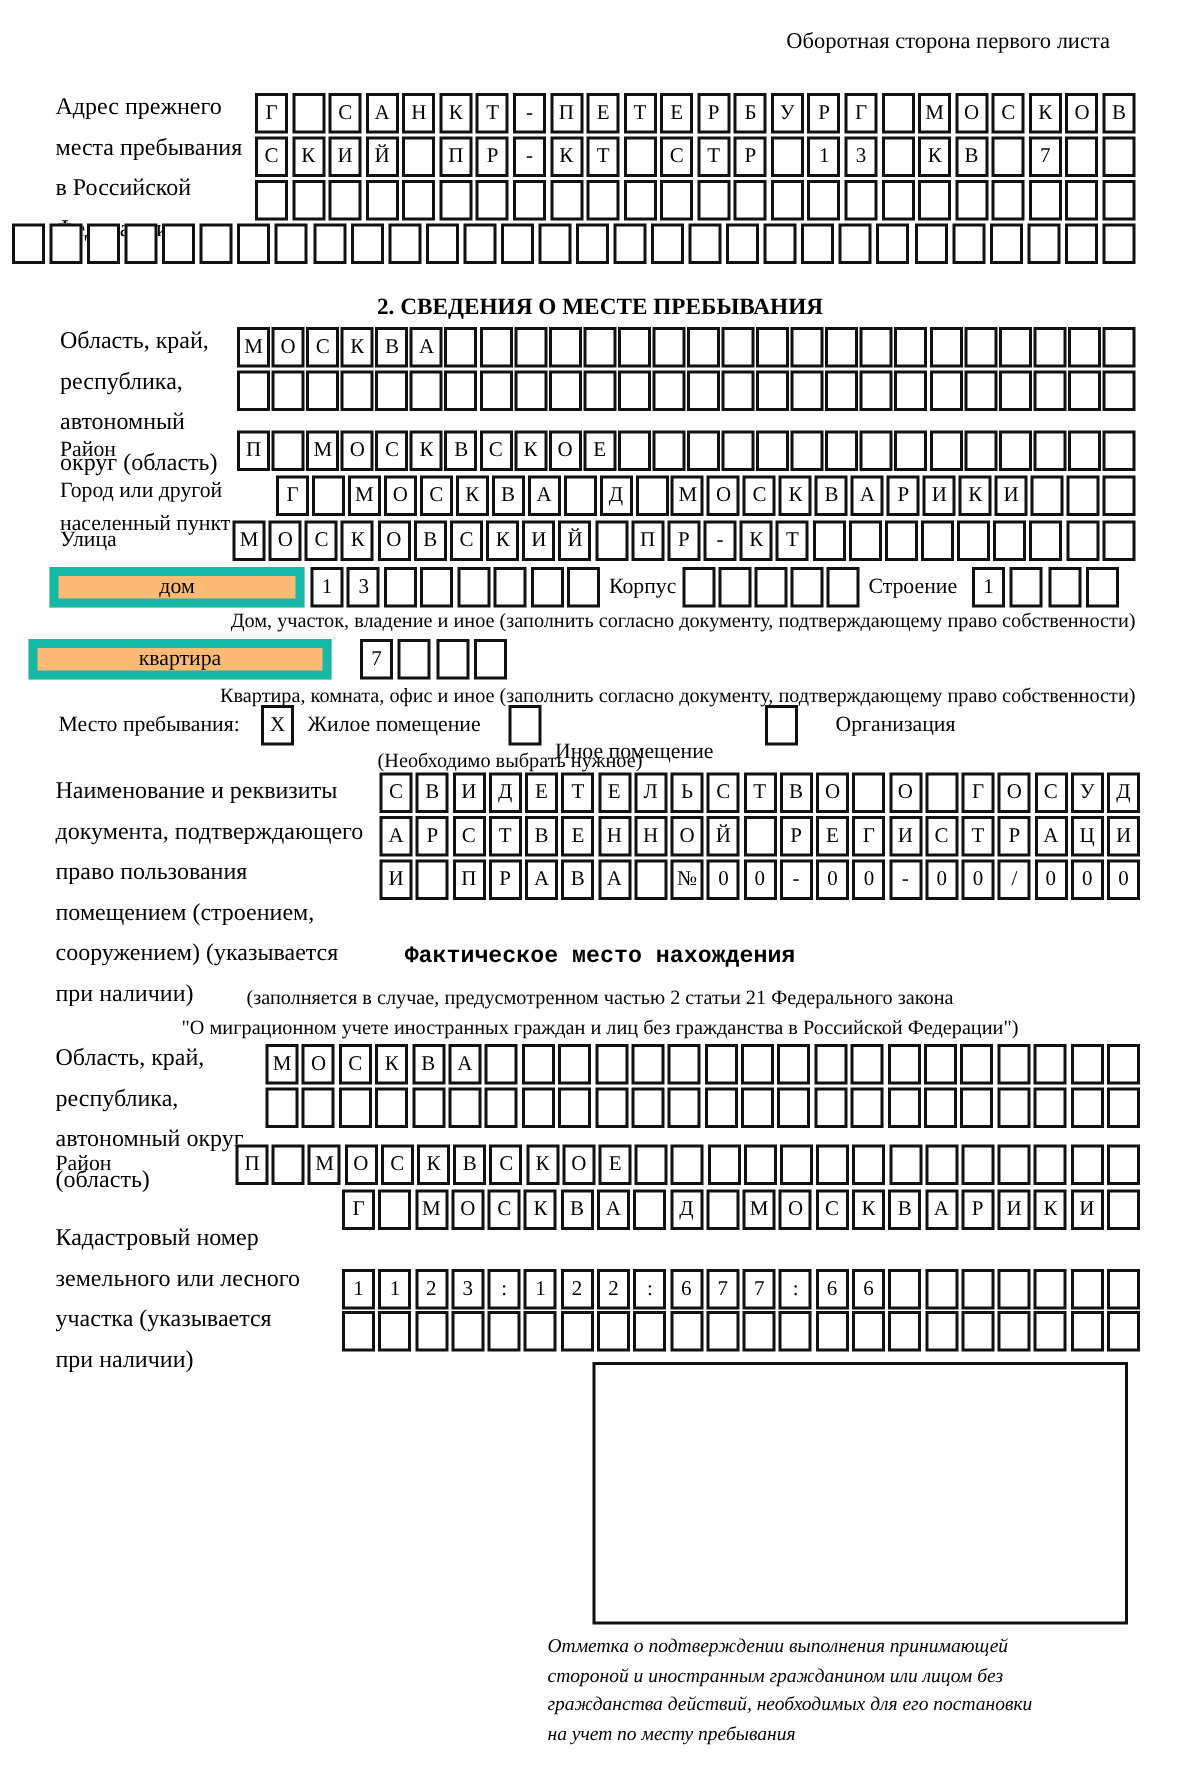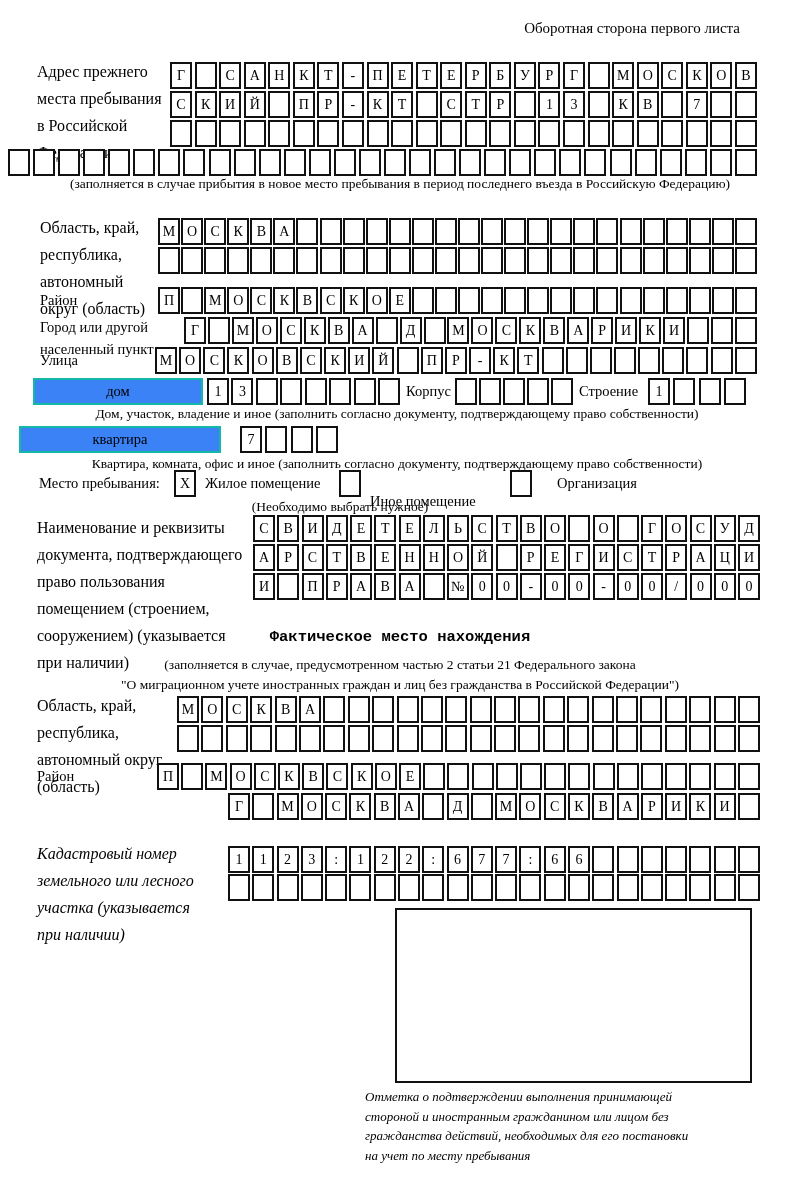--- a/index.html
+++ b/index.html
@@ -12,21 +12,21 @@
   .lbl-tight{font-size:14.5px;line-height:22px;white-space:pre-line;}
   .note{font-size:13.5px;text-align:center;white-space:pre-line;}
   .heading{font-size:15.5px;font-weight:bold;text-align:center;width:100%;}
   .cells{display:flex;justify-content:space-between;height:27px;}
   .cell{
     box-sizing:border-box;width:22px;height:27px;border:2px solid #111;
     background:#fff;display:inline-flex;align-items:center;justify-content:center;
     font-size:14px;flex:0 0 22px;
   }
   .widebox{
-    box-sizing:border-box;height:27px;border:2px solid #14b8a6;background:#3b82f6;
+    box-sizing:border-box;height:27px;border:6px solid #14b8a6;background:#fdba74;
     display:flex;align-items:center;justify-content:center;font-size:14.5px;text-align:center;
   }
   .inline-lbl{font-size:14.5px;white-space:nowrap;}
   .stampbox{box-sizing:border-box;border:2px solid #111;background:#fff;}
   .caption{font-size:13px;line-height:19.5px;text-align:left;white-space:pre-line;font-style:italic;}
   .title{font-size:15px;text-align:right;}
 </style>
 </head>
 <body>
 
@@ -141,22 +141,22 @@
       <span class="cell"></span>
       <span class="cell"></span>
       <span class="cell"></span>
       <span class="cell"></span>
       <span class="cell"></span>
       <span class="cell"></span>
       <span class="cell"></span>
       <span class="cell"></span>
       <span class="cell"></span>
     </div>
-  <div class="abs note" style="left:0;top:176px;width:100%;">(заполняется в случае прибытия в новое место пребывания в период последнего въезда в Российскую Федерацию)</div>
-
+
+  <div class="abs heading" style="top:196px;left:0;">2. СВЕДЕНИЯ О МЕСТЕ ПРЕБЫВАНИЯ</div>
 
   <div class="abs lbl" style="left:40px;top:214px;width:130px;">Область, край,
 республика,
 автономный
 округ (область)</div>
   <div class="abs cells" style="left:158px;right:43px;top:218px;">
       <span class="cell">М</span>
       <span class="cell">О</span>
       <span class="cell">С</span>
       <span class="cell">К</span>
@@ -319,30 +319,30 @@
       <span class="cell"></span>
       <span class="cell"></span>
     </div>
   <div class="abs inline-lbl" style="left:579px;top:383px;">Строение</div>
   <div class="abs cells" style="left:648px;width:98px;top:378px;">
       <span class="cell">1</span>
       <span class="cell"></span>
       <span class="cell"></span>
       <span class="cell"></span>
     </div>
-  <div class="abs note" style="left:37px;top:406px;width:720px;text-align:center;">Дом, участок, владение и иное (заполнить согласно документу, подтверждающему право собственности)</div>
+  <div class="abs note" style="left:37px;top:406px;width:720px;text-align:right;">Дом, участок, владение и иное (заполнить согласно документу, подтверждающему право собственности)</div>
 
   <div class="abs widebox" style="left:19px;top:426px;width:202px;">квартира</div>
   <div class="abs cells" style="left:240px;width:98px;top:426px;">
       <span class="cell">7</span>
       <span class="cell"></span>
       <span class="cell"></span>
       <span class="cell"></span>
     </div>
-  <div class="abs note" style="left:37px;top:456px;width:720px;text-align:center;">Квартира, комната, офис и иное (заполнить согласно документу, подтверждающему право собственности)</div>
+  <div class="abs note" style="left:37px;top:456px;width:720px;text-align:right;">Квартира, комната, офис и иное (заполнить согласно документу, подтверждающему право собственности)</div>
 
   <div class="abs inline-lbl" style="left:39px;top:475px;">Место пребывания:</div>
   <div class="abs cell" style="left:174px;top:470px;">X</div>
   <div class="abs inline-lbl" style="left:205px;top:475px;">Жилое помещение</div>
   <div class="abs cell" style="left:339px;top:470px;"></div>
   <div class="abs inline-lbl" style="left:370px;top:475px;margin-top:18px;">Иное помещение</div>
   <div class="abs cell" style="left:510px;top:470px;"></div>
   <div class="abs inline-lbl" style="left:557px;top:475px;">Организация</div>
   <div class="abs note" style="left:140px;top:499px;width:400px;">(Необходимо выбрать нужное)</div>
 
@@ -530,21 +530,21 @@
       <span class="cell">К</span>
       <span class="cell">В</span>
       <span class="cell">А</span>
       <span class="cell">Р</span>
       <span class="cell">И</span>
       <span class="cell">К</span>
       <span class="cell">И</span>
       <span class="cell"></span>
     </div>
 
-  <div class="abs lbl" style="left:37px;top:840px;width:185px;font-style:italic;">Кадастровый номер
+  <div class="abs lbl" style="left:37px;top:812px;width:185px;">Кадастровый номер
 земельного или лесного
 участка (указывается
 при наличии)</div>
   <div class="abs cells" style="left:228px;right:40px;top:846px;">
       <span class="cell">1</span>
       <span class="cell">1</span>
       <span class="cell">2</span>
       <span class="cell">3</span>
       <span class="cell">:</span>
       <span class="cell">1</span>

